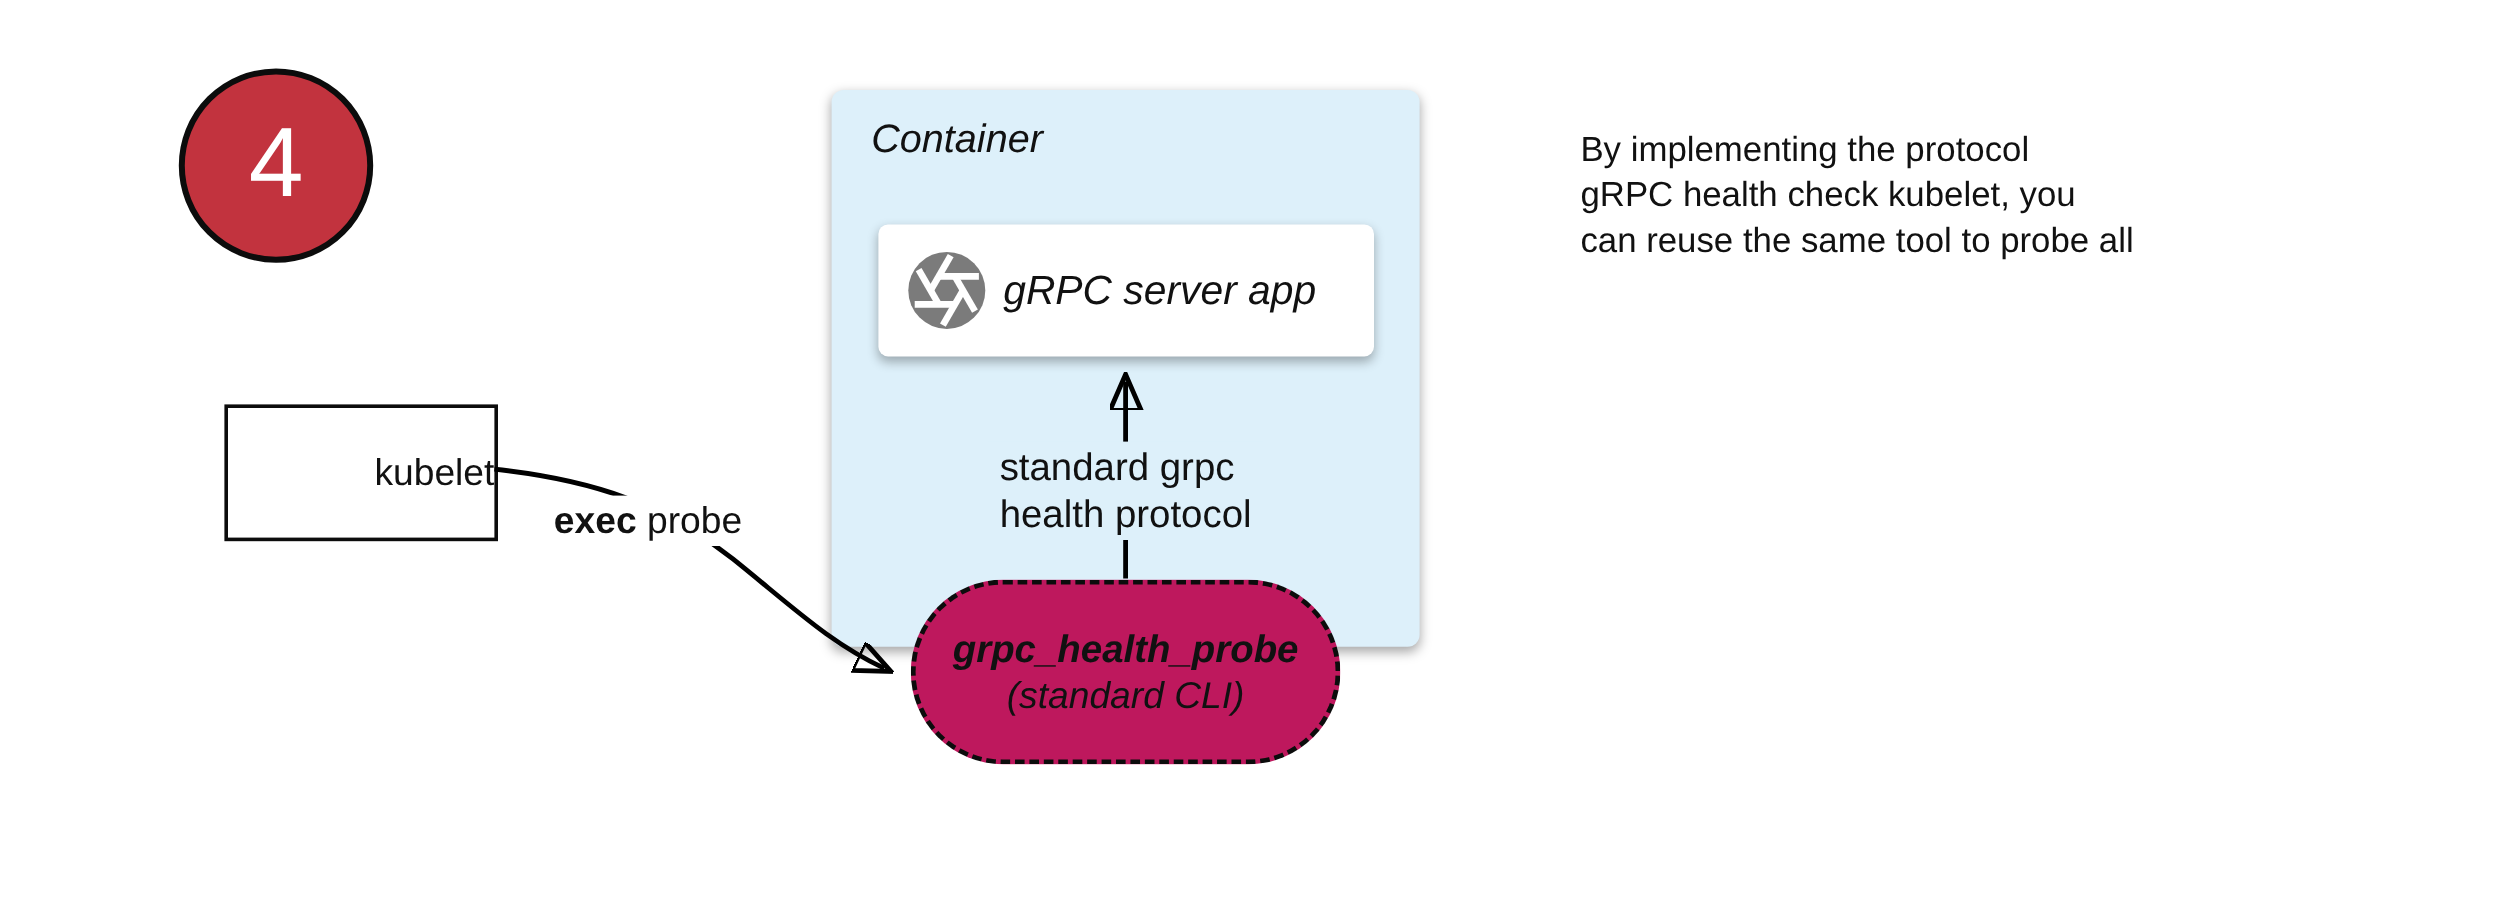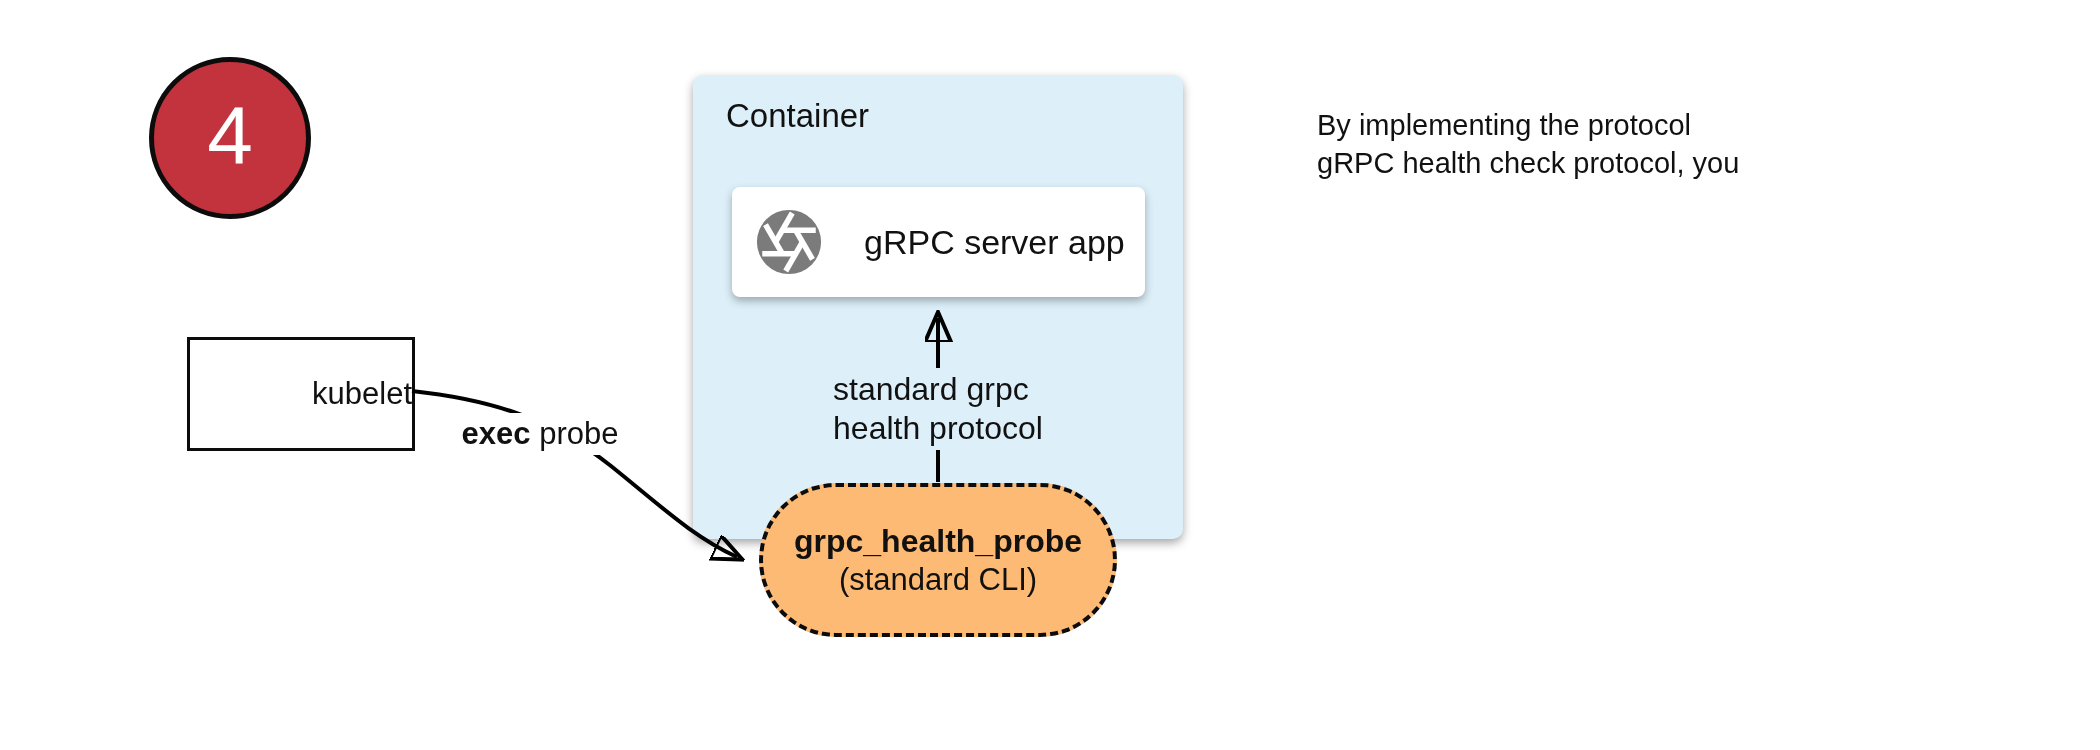--- a/index.html
+++ b/index.html
@@ -82,44 +82,45 @@
 
   
   .panel {
     position: absolute;
     left: 693px; top: 75px;
     width: 490px; height: 464px;
     background: #DDF0FA;
     border-radius: 10px;
     box-shadow: 0 4px 10px rgba(0,0,0,0.35);
     z-index: 1;
+    font-style: italic;
   }
   .panel-title {
     position: absolute;
     left: 33px; top: 22px;
     font-size: 33px;
   }
   .server-box {
     position: absolute;
     left: 39px; top: 112px;
     width: 413px; height: 110px;
     background: #ffffff;
     border-radius: 8px;
     box-shadow: 0 4px 9px rgba(0,0,0,0.30);
     display: flex; align-items: center;
     padding-left: 22px;
     box-sizing: border-box;
-    gap: 40px;
+    gap: 12px;
   }
   .server-box .label { font-size: 34px; }
   .probe-box {
     position: absolute;
     left: 66px; top: 408px;
     width: 358px; height: 154px;
-    background: #fdba74;
+    background: #be185d;
     border: 4px dashed #0c0c0c;
     border-radius: 80px;
     box-sizing: border-box;
     display: flex; flex-direction: column;
     align-items: center; justify-content: center;
     text-align: center;
     line-height: 1.22;
   }
   .probe-title { font-size: 32px; font-weight: bold; }
   .probe-sub   { font-size: 31px; }
@@ -182,16 +183,17 @@
     </div>
   </div>
 
   <div class="protocol-label">
     <div>standard grpc</div>
     <div>health protocol</div>
   </div>
 
   <div class="annotation">
     <div>By implementing the protocol</div>
-    <div>gRPC health check protocol, you</div>
+    <div>gRPC health check kubelet, you</div>
+    <div>can reuse the same tool to probe all</div>
   </div>
 
 </div>
 
 </body></html>

